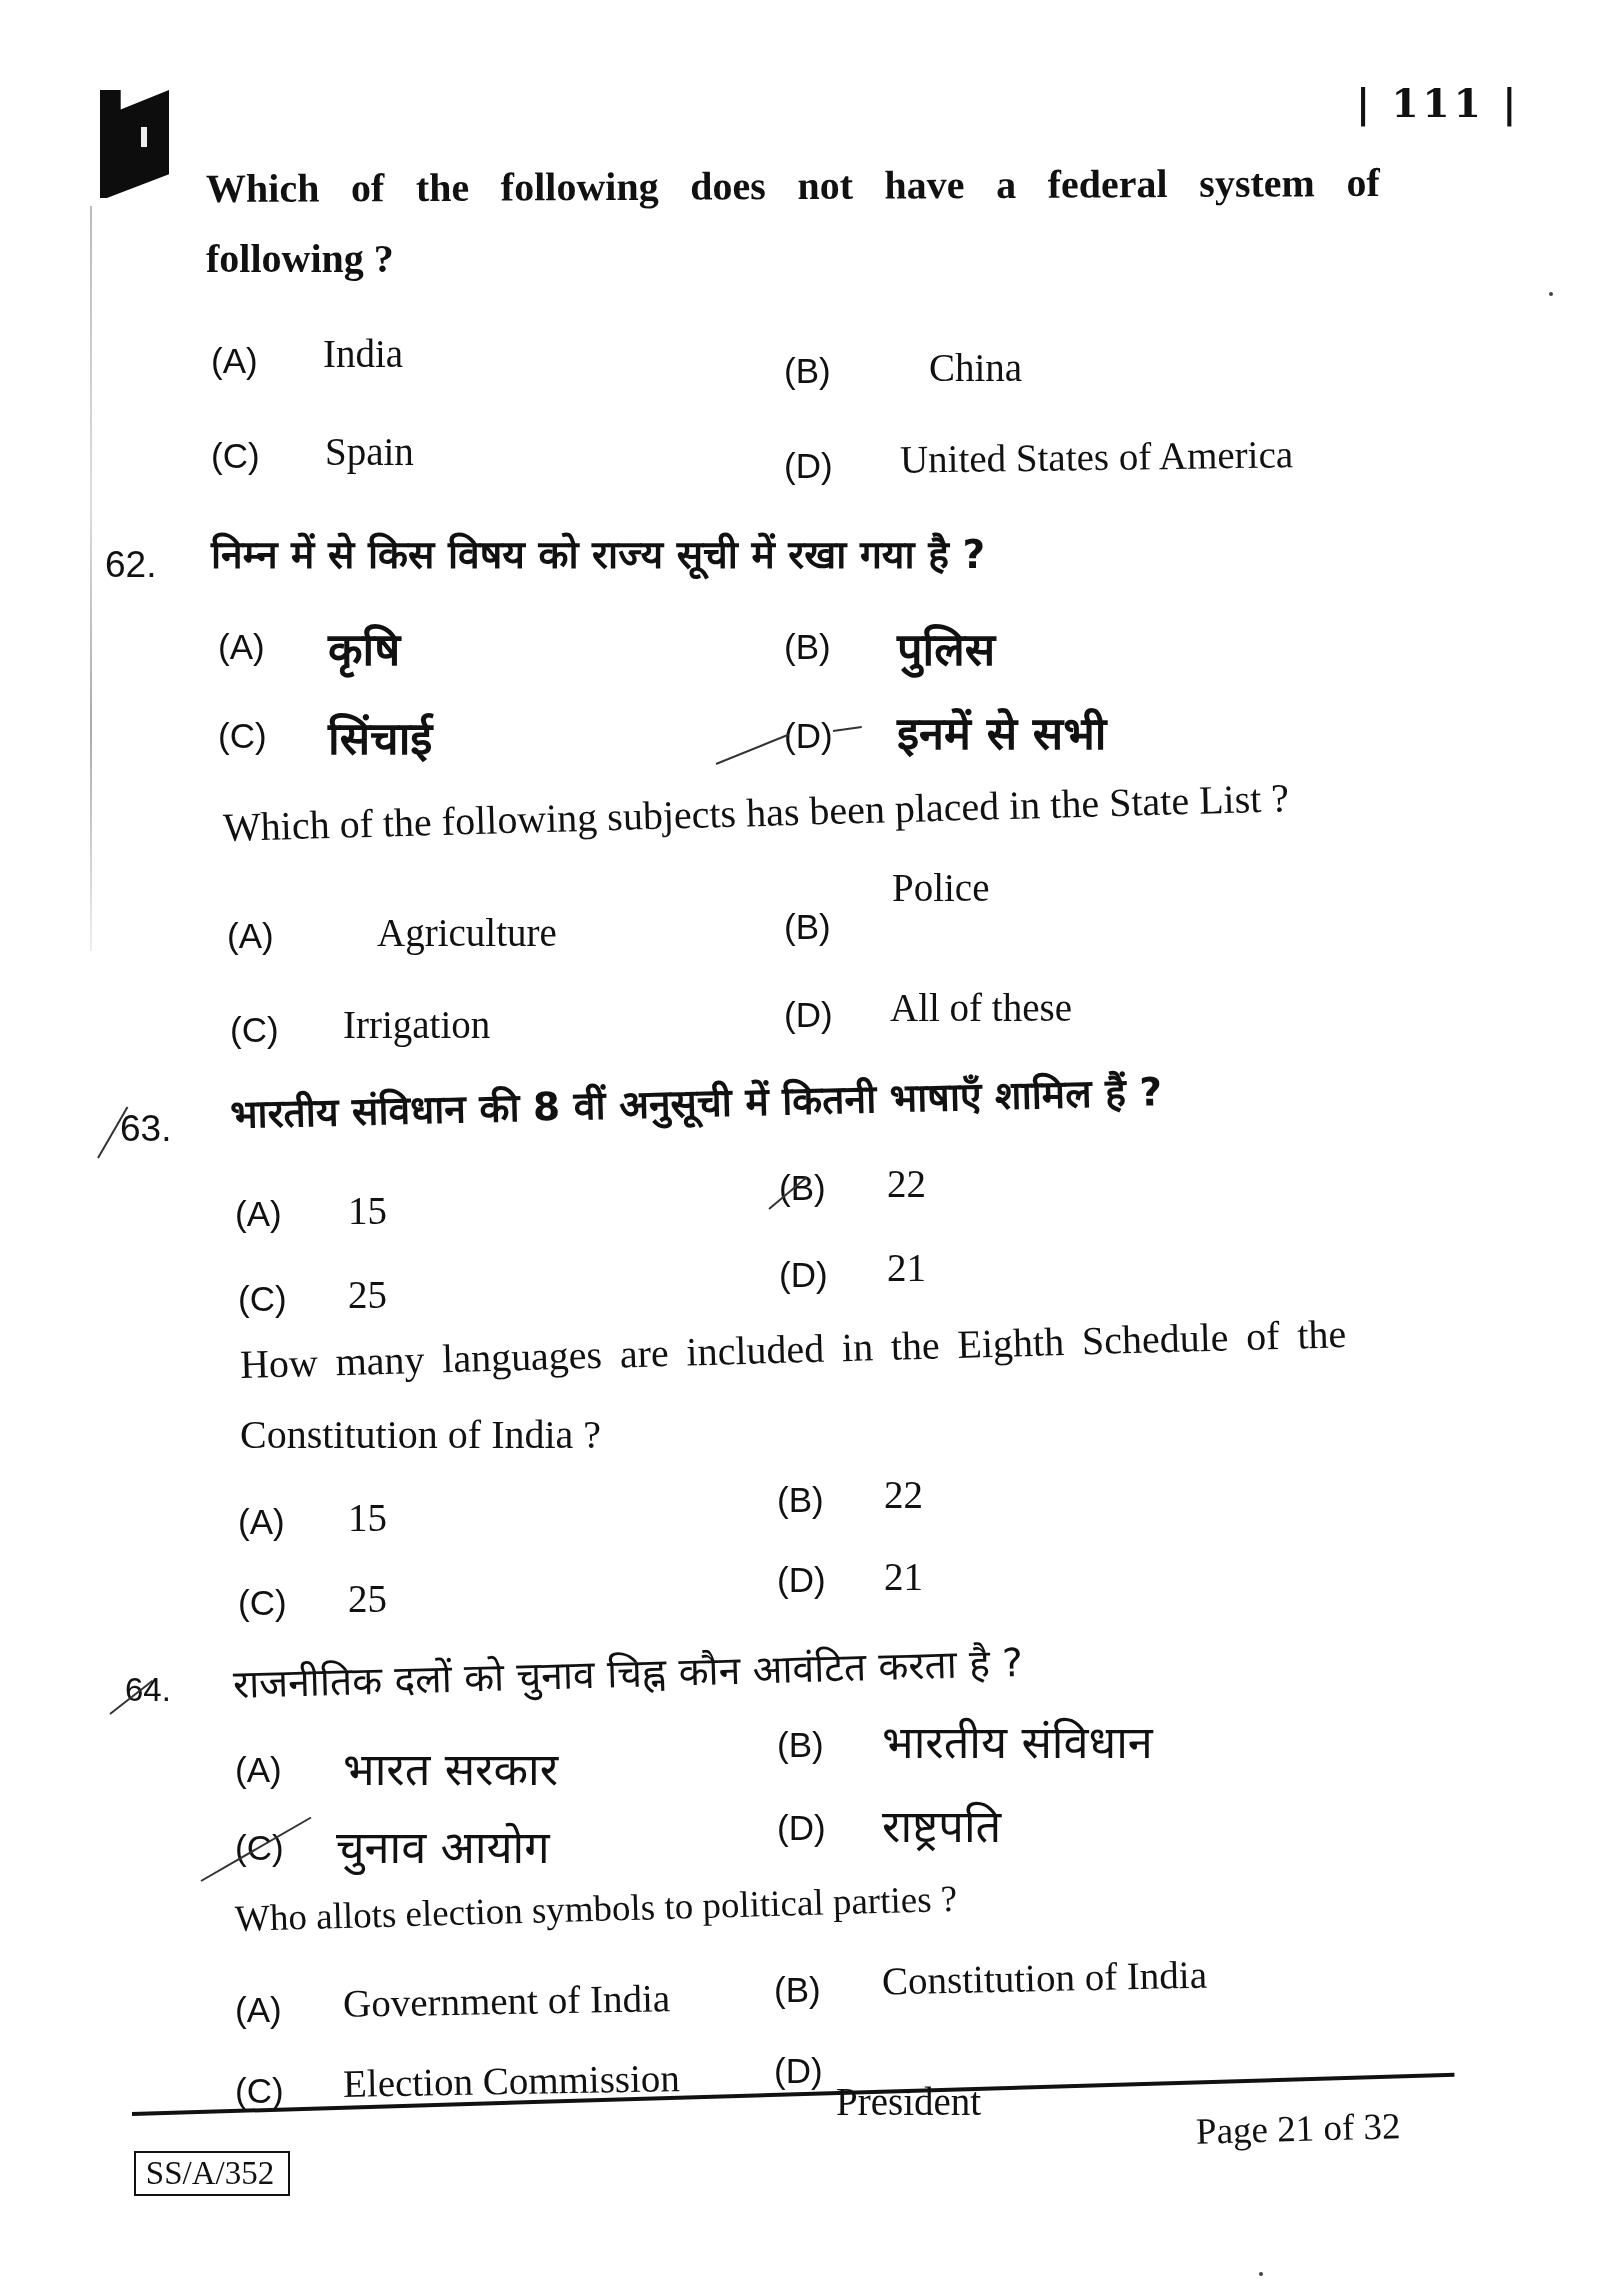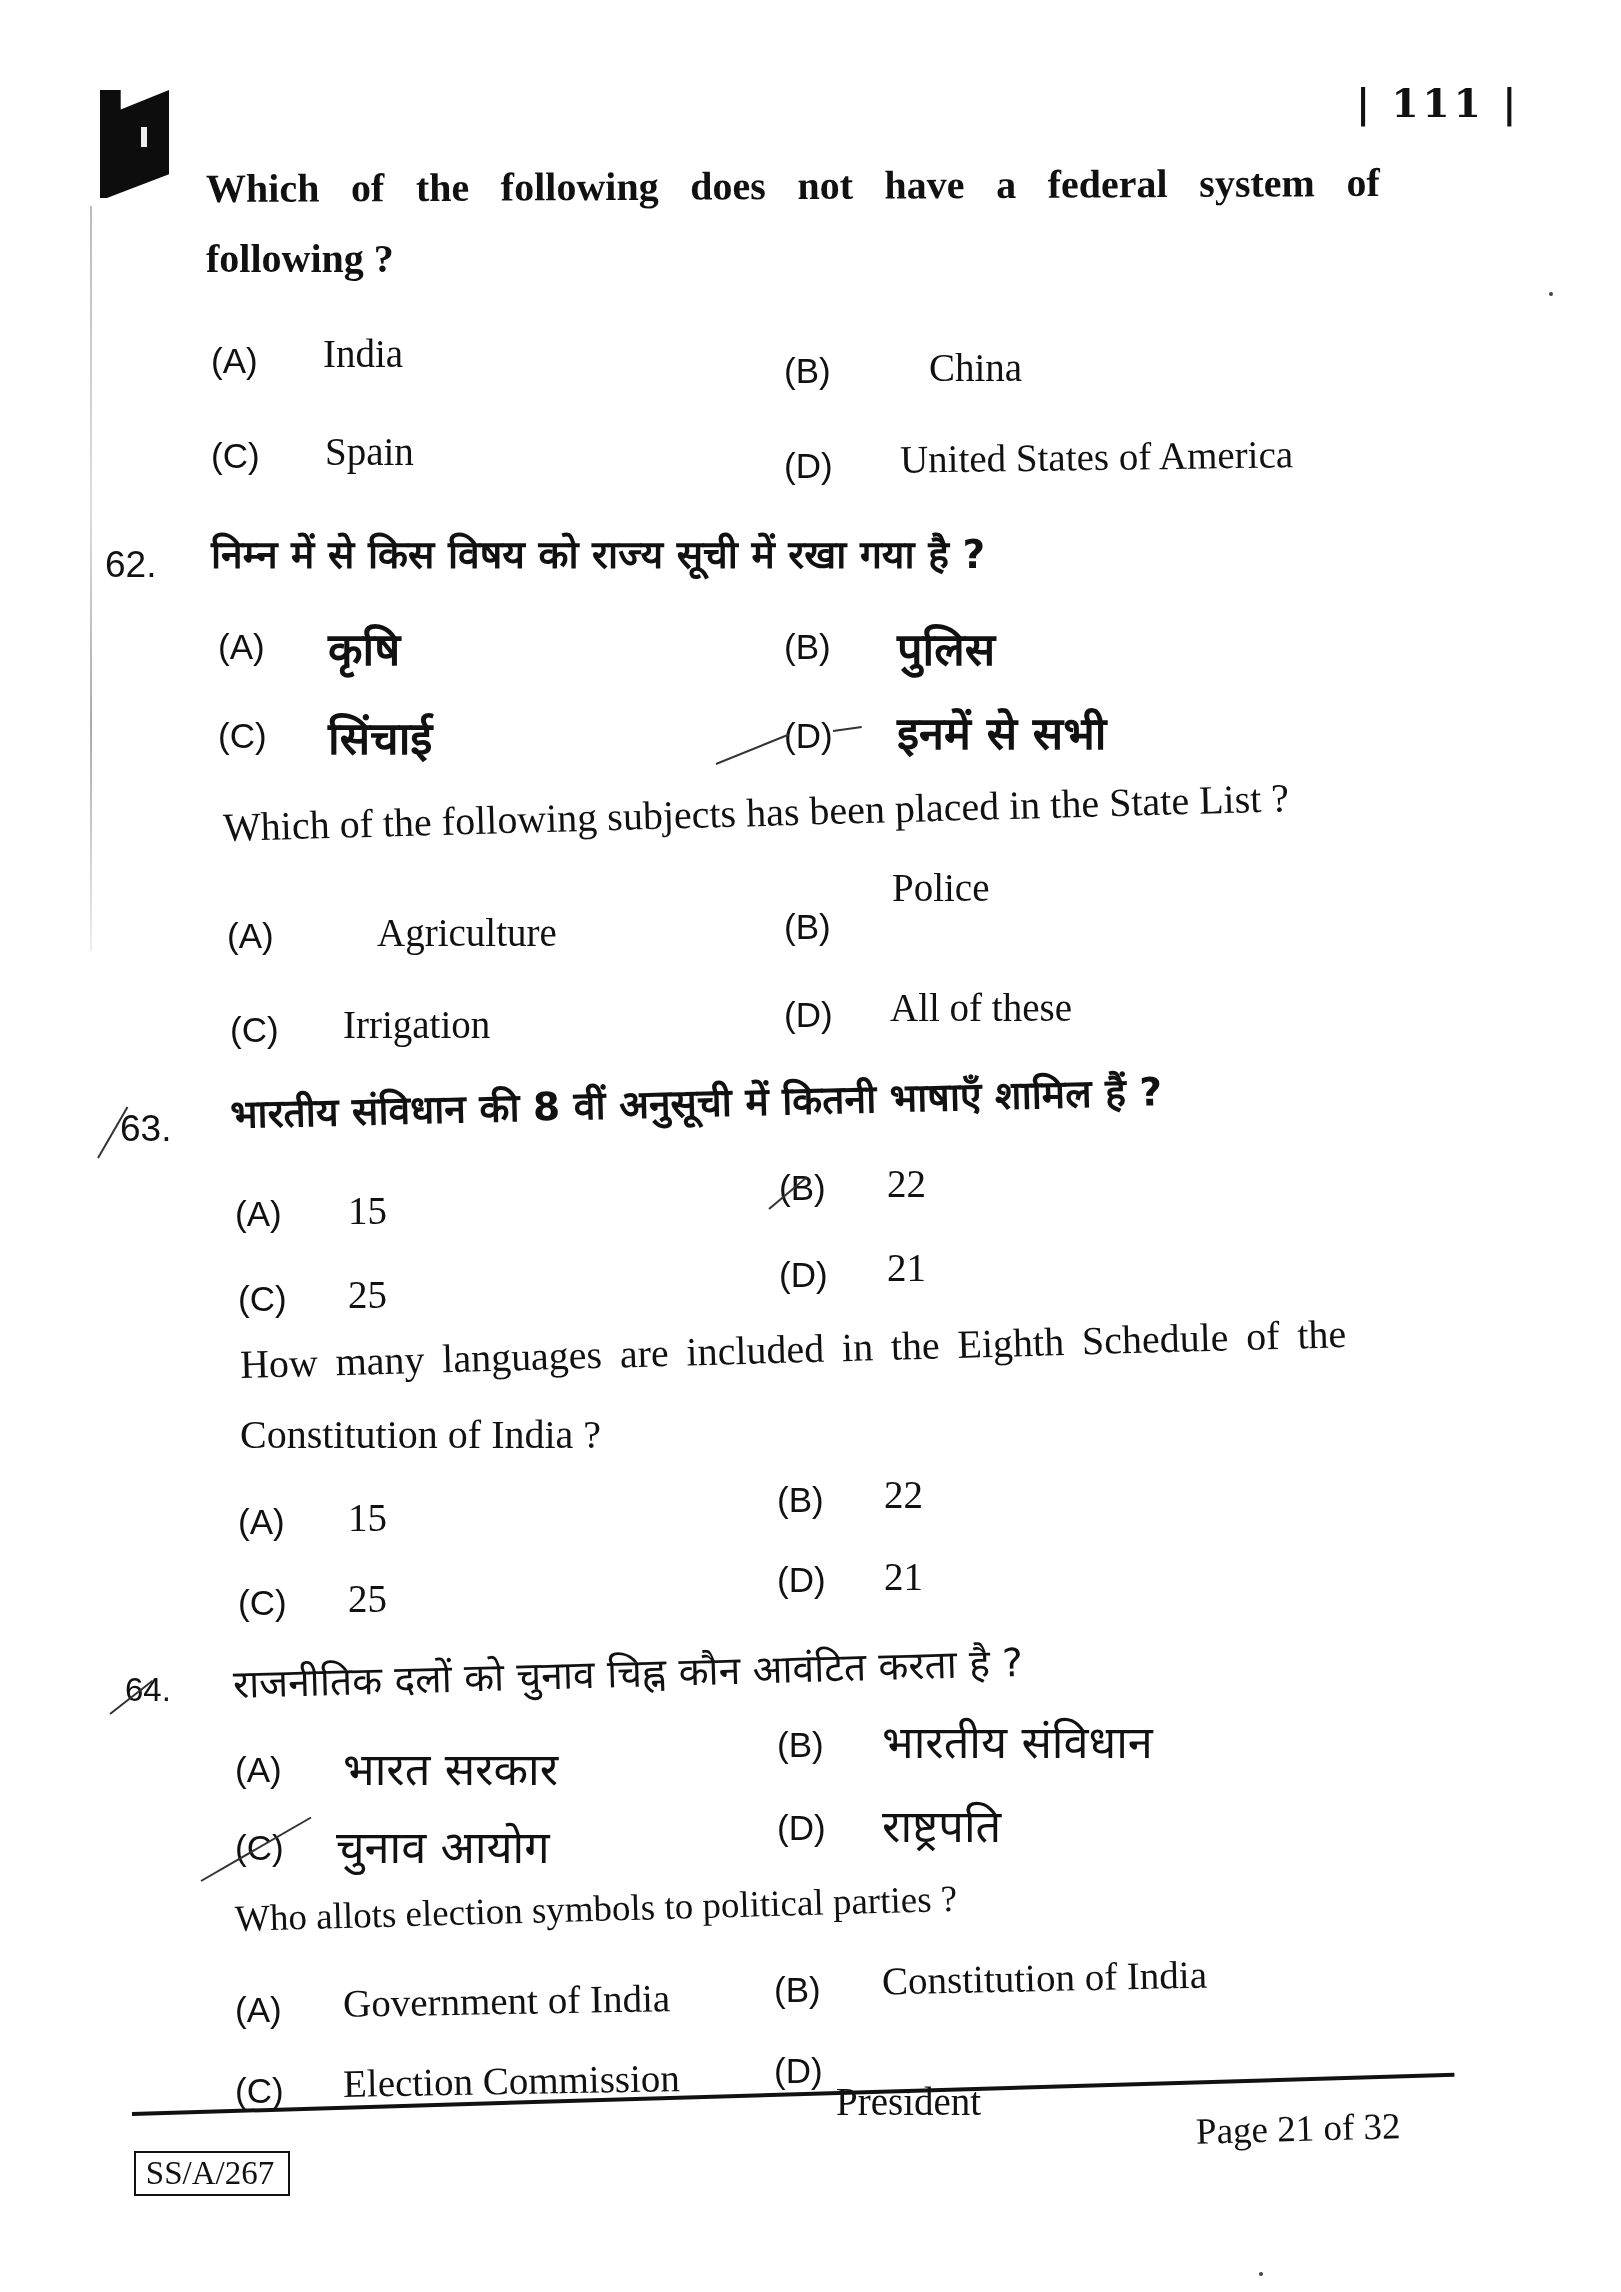--- a/index.html
+++ b/index.html
@@ -123,14 +123,14 @@
 <div class="abs opt-text" style="left:343px;top:1978px;transform:rotate(-1deg);">Government of India</div>
 <div class="abs opt-label" style="left:774px;top:1970px;">(B)</div>
 <div class="abs opt-text" style="left:882px;top:1955px;transform:rotate(-1.2deg);">Constitution of India</div>
 <div class="abs opt-label" style="left:235px;top:2071px;">(C)</div>
 <div class="abs opt-text" style="left:343px;top:2058px;transform:rotate(-1deg);">Election Commission</div>
 <div class="abs opt-label" style="left:774px;top:2051px;">(D)</div>
 <div class="abs opt-text" style="left:836px;top:2039px;margin-top:40px;">President</div>
 
 <div class="abs footer-rule"></div>
 <div class="abs footer-page">Page 21 of 32</div>
-<div class="abs footer-code">SS/A/267</div>
+<div class="abs footer-code">SS/A/352</div>
 
 
 </body></html>

